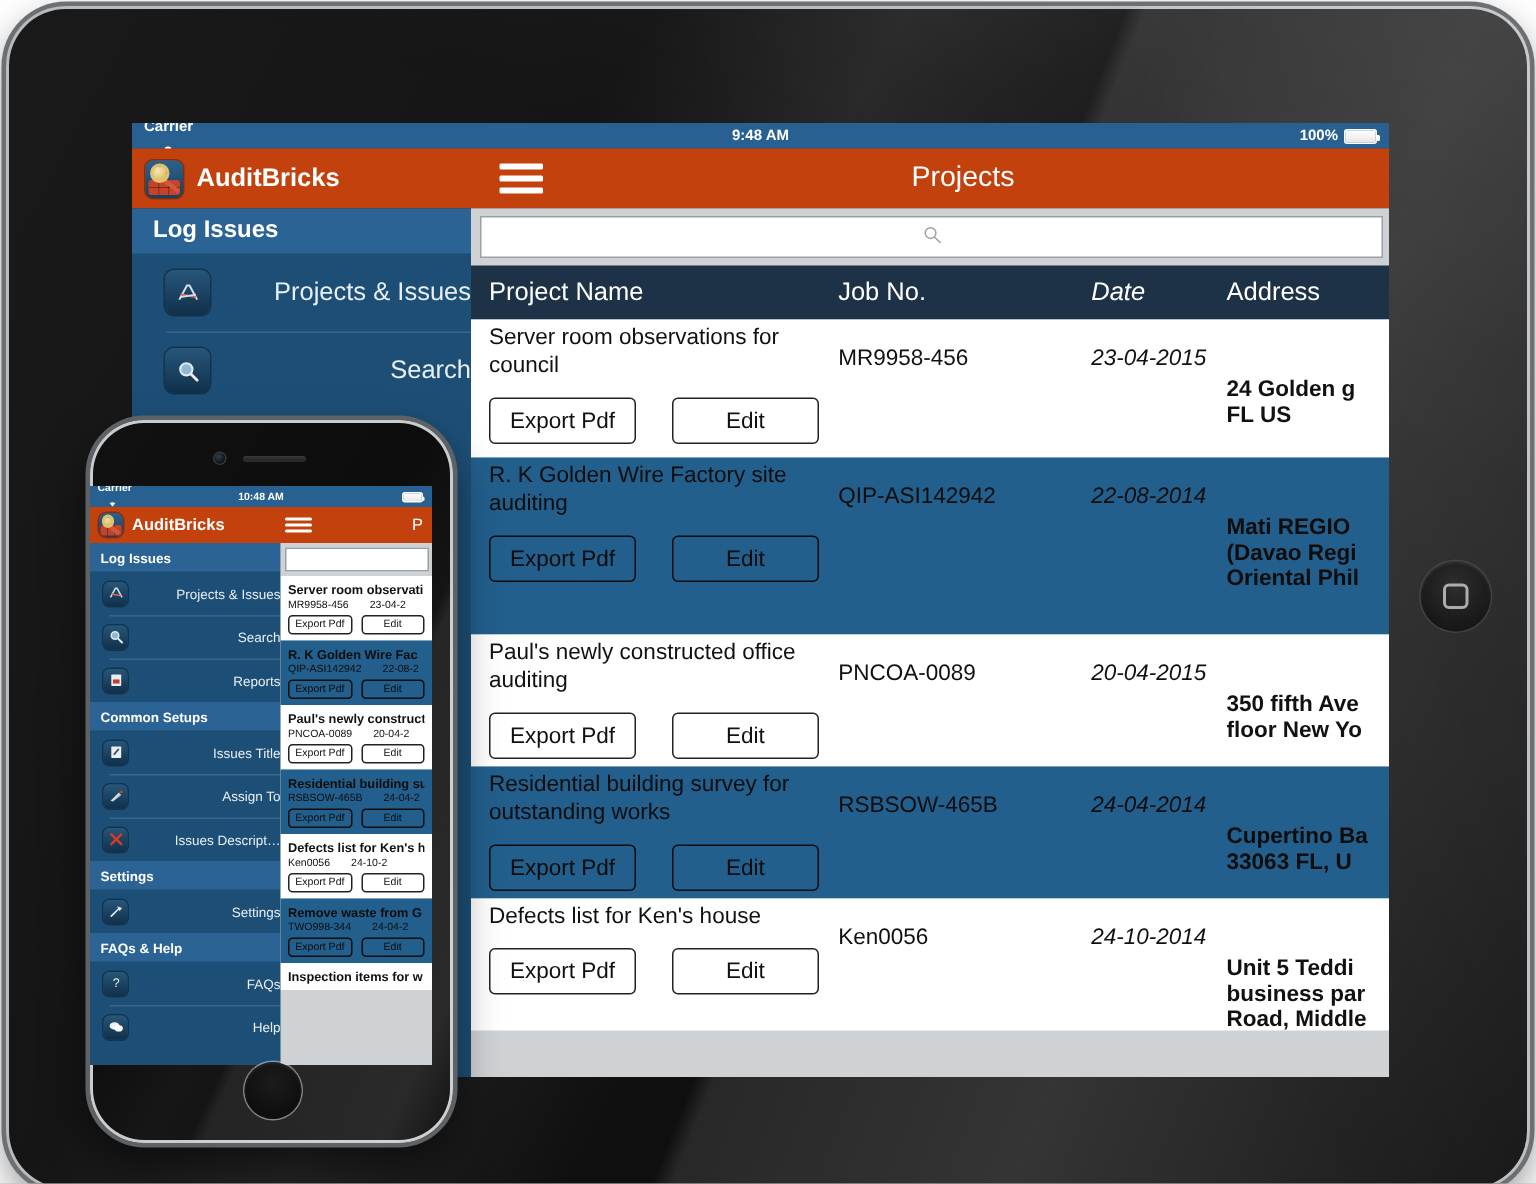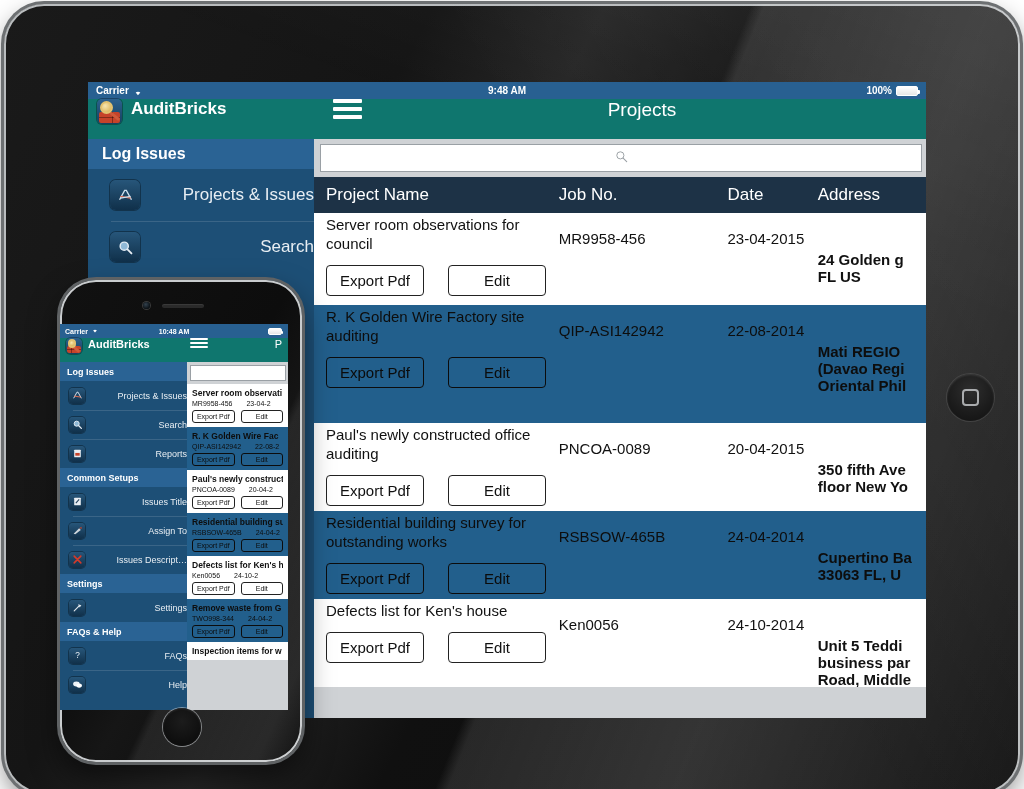--- a/index.html
+++ b/index.html
@@ -43,29 +43,29 @@
 
   
   #ipad-screen {
     position:absolute; left:84px; top:78px; width:838px; height:636px;
     overflow:hidden; background:#1d4f76;
   }
 
   
   .statusbar { display:flex; align-items:center; background:#286091; color:#fff;
      font-size:10px; font-weight:bold; position:relative; }
-  .sb-left { display:flex; align-items:center; gap:4px; padding-left:8px; }
+  .sb-left { display:flex; align-items:center; gap:4px; padding-left:8px;flex-direction:column; }
   .sb-center { position:absolute; left:0; right:0; text-align:center; }
   .sb-right { margin-left:auto; display:flex; align-items:center; gap:4px; padding-right:8px; }
   .wifi { display:inline-block; width:10px; height:8px; }
   .batt { width:22px; height:10px; border:1px solid #fff; border-radius:2px; position:relative;
           background:linear-gradient(#fff,#e6e6e6); }
   .batt:after { content:""; position:absolute; right:-3px; top:3px; width:2px; height:4px; background:#fff; border-radius:0 1px 1px 0; }
 
-  .navbar { background:#0f766e; display:flex; position:relative; }
+  .navbar { background:#c2410c; display:flex; align-items:center; position:relative; }
   .nav-logo { border-radius:5px; position:relative; overflow:hidden; flex:none;
      background:linear-gradient(#2c618e,#16405f); box-shadow:0 0 0 1px rgba(0,0,0,.3); }
   .nav-title-app { color:#fff; font-weight:bold; }
   .hamburger { display:flex; flex-direction:column; justify-content:center; gap:3px; cursor:pointer; }
   .hamburger span { display:block; background:#fff; border-radius:1px; }
   .nav-page-title { position:absolute; color:#fff; }
 
   .sidebar { background:#1d4f76; position:relative; overflow:hidden; }
   .sb-section { background:#2a6394; color:#fff; font-weight:bold;
      display:flex; align-items:center; }
@@ -106,21 +106,21 @@
   #ipad-screen .sb-section { height:30px; padding-left:14px; font-size:16px; }
   #ipad-screen .sb-item { height:52px; padding-left:22px; gap:18px; font-size:17px; }
   #ipad-screen .sb-icon { width:30px; height:30px; font-size:15px; }
   #ipad-content { flex:1; }
   #ipad-screen .searchwrap { height:38px; padding:5px 4px 5px 6px; }
   #ipad-screen .searchbox { height:28px; }
   #ipad-screen .search-glyph { font-size:13px; }
   #ipad-screen .thead { height:36px; font-size:17px; }
   #ipad-screen .c-name { width:270px; padding-left:12px; }
   #ipad-screen .c-job  { width:187px; }
-  #ipad-screen .c-date { width:100px; }
+  #ipad-screen .c-date { width:100px;font-style:italic; }
   #ipad-screen .c-addr { width:120px; }
   #ipad-screen .row { font-size:15px; }
   #ipad-screen .row .c-name { padding-top:2px; }
   #ipad-screen .row .c-job, #ipad-screen .row .c-date { padding-top:17px; }
   #ipad-screen .row .c-addr { padding-top:38px; line-height:17px; }
   #ipad-screen .btns { margin-top:12px; gap:24px; }
   #ipad-screen .btn { width:98px; height:31px; font-size:15px; line-height:29px; }
 
   
   #iphone {

